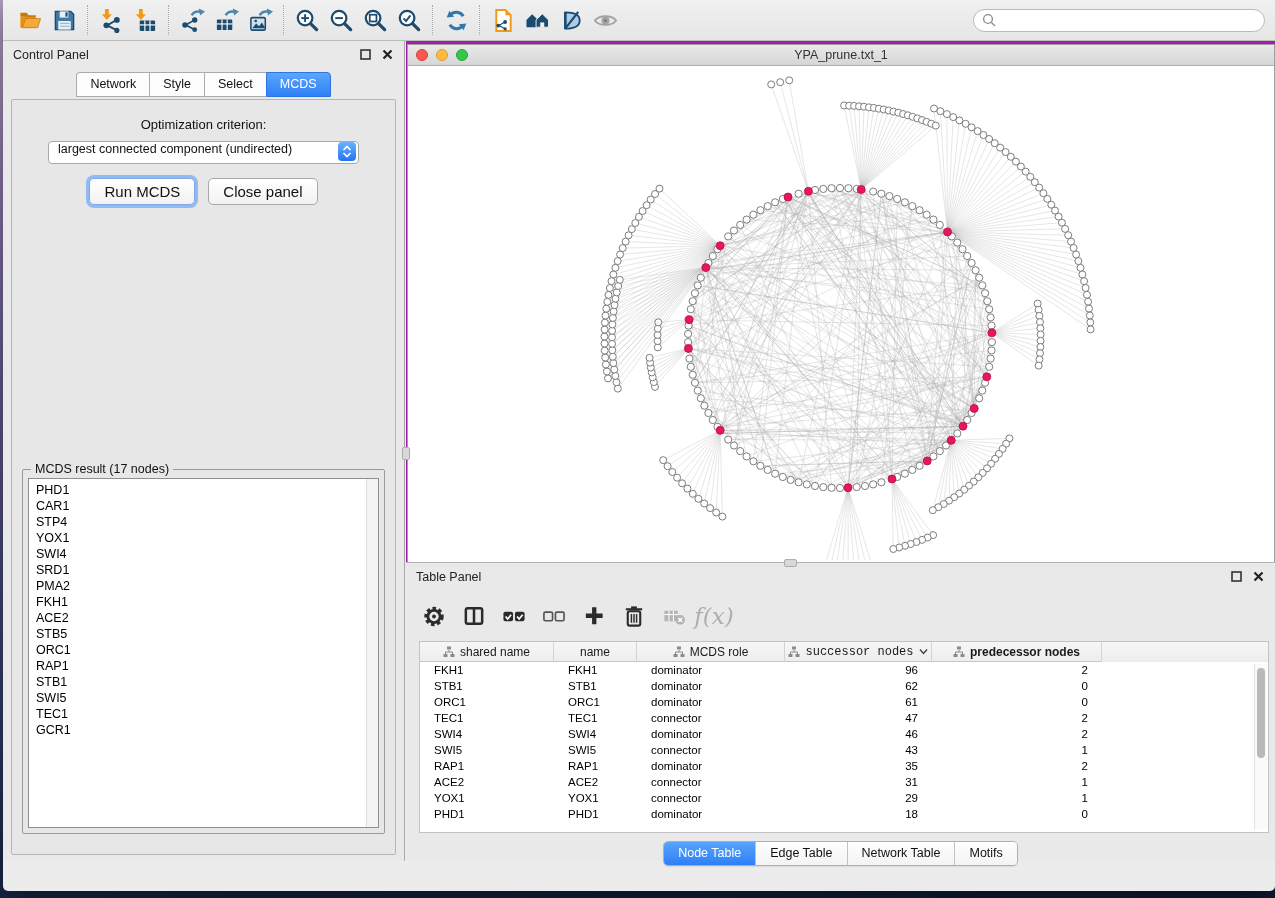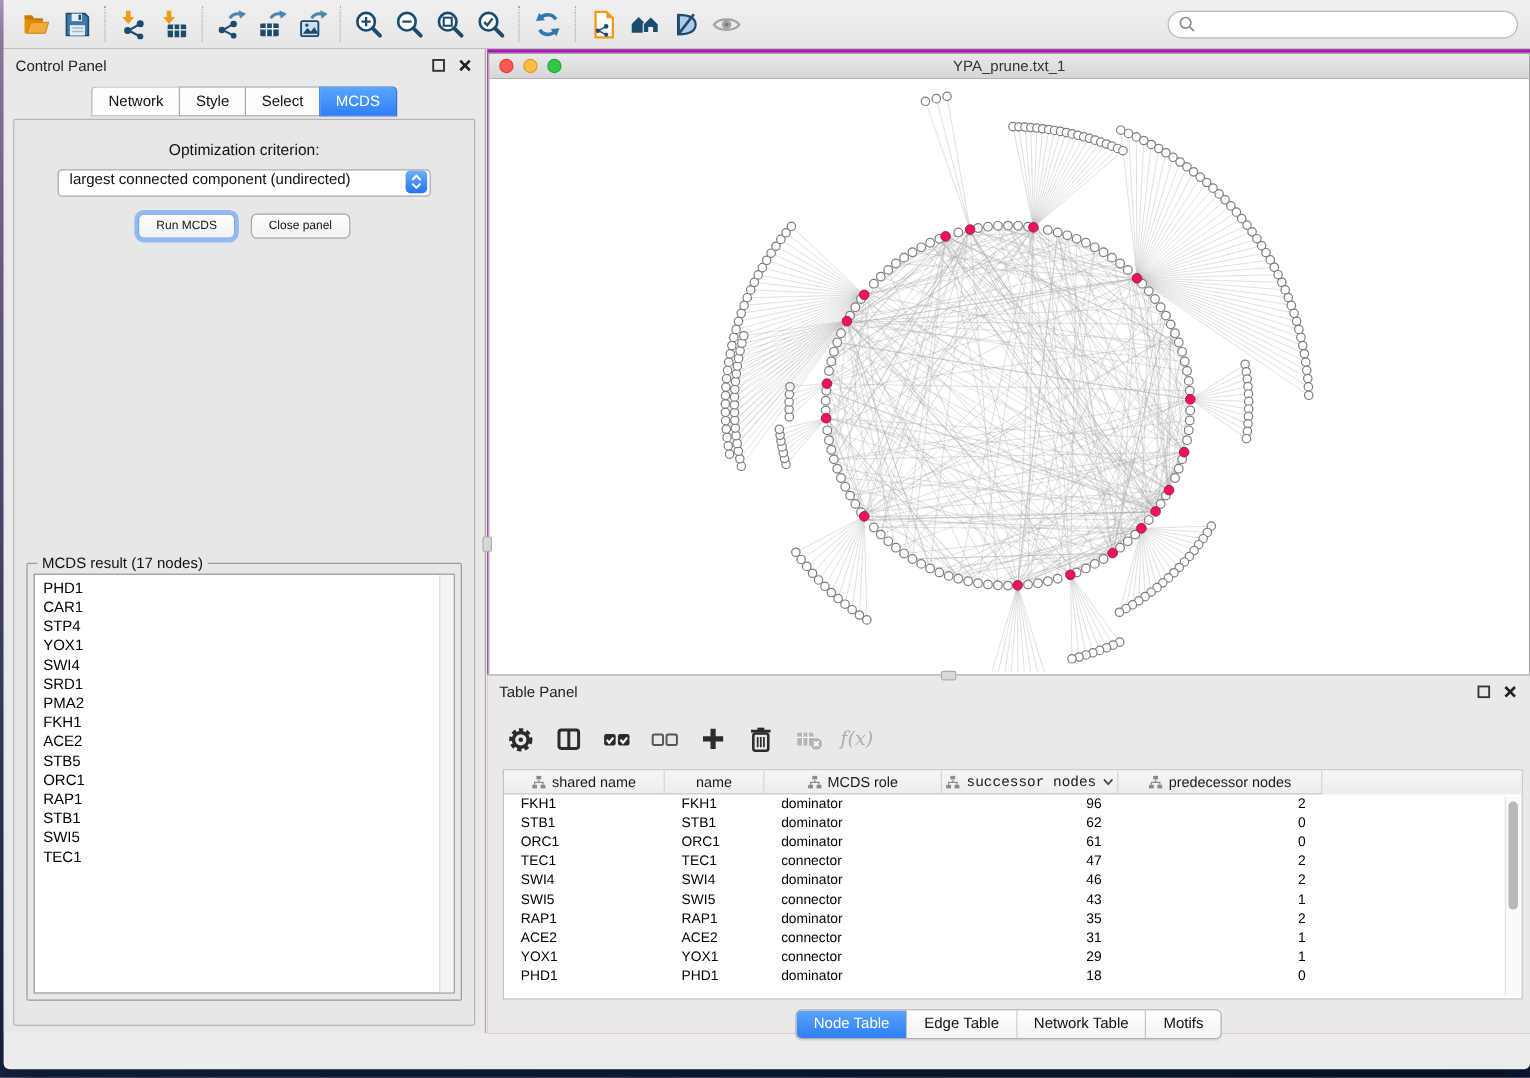--- a/index.html
+++ b/index.html
@@ -51,21 +51,21 @@
   .opt-label { text-align:center; margin-top:17px; font-size:13px; color:#111; }
   .opt-select {
     margin:9px 36px 0; height:23px; background:#fff; border:1px solid #a9a9a9; border-radius:4px;
     display:flex; align-items:flex-start; padding:0 2px 0 9px; font-size:12.5px; color:#111;gap:19px;
   }
   .opt-select .sel-text { flex:1; white-space:nowrap; overflow:hidden; }
   .spinner { width:18px; height:19px; border-radius:4px; background:linear-gradient(#6db1fb,#2374f4); display:flex; flex-direction:column; align-items:center; justify-content:center; gap:1px; }
   .btn-row { display:flex; justify-content:center; gap:13px; margin-top:14px; }
   .mac-btn {
     background:linear-gradient(#ffffff,#f2f2f2); border:1px solid #a8a8a8; border-radius:5px;
-    padding:4px 14px; font-size:10px; color:#111; cursor:default;
+    padding:4px 14px; font-size:15px; color:#111; cursor:default;
   }
   .mac-btn.focused { box-shadow:0 0 0 3px rgba(100,160,245,.65); border-color:#7aa8e8; }
   .group-box {
     position:absolute; left:10px; right:10px; top:369px; bottom:20px;
     border:1px solid #9a9a9a; border-radius:2px;
   }
   .group-title { position:absolute; top:-8px; left:8px; background:#e7e7e7; padding:0 4px; font-size:12.5px; color:#111; }
   .result-list {
     position:absolute; left:5px; right:5px; top:8px; bottom:5px; background:#fff;
     border:1px solid #8f8f8f; overflow:hidden; padding:3px 0 0 7px; font-size:12.5px; line-height:16px; color:#000;
@@ -83,21 +83,21 @@
   .tl.red { background:#fc5753; border:1px solid #df3e3a; }
   .tl.yellow { background:#fdbc40; border:1px solid #de9b2d; }
   .tl.green { background:#33c748; border:1px solid #27a53a; }
   .net-title { position:absolute; left:0; right:0; text-align:center; font-size:12.5px; color:#333; }
   .net-canvas { position:absolute; left:0; right:0; top:21px; bottom:0; background:#fff; overflow:hidden; }
   
   .table-panel { position:absolute; left:0; right:0; top:521px; bottom:0; background:#e9e9e9; border-top:1px solid #b3b3b3; }
   .tp-toolbar { position:absolute; left:13px; right:6px; top:31px; height:43px; display:flex; align-items:center; gap:10px; }
   .tp-btn { width:30px; height:30px; display:flex; align-items:center; justify-content:center; }
   .tp-btn svg { width:24px; height:24px; }
-  .fx-label { font-family:"DejaVu Serif",serif; font-style:italic; font-size:16px; color:#aeaeae; }
+  .fx-label { font-family:"DejaVu Serif",serif; font-style:italic; font-size:23px; color:#aeaeae; }
   .table-wrap { position:absolute; left:13px; right:6px; top:78px; height:192px; background:#fff; border:1px solid #c2c2c2; overflow:hidden; }
   .thead { display:flex; height:20px; background:linear-gradient(#f6f6f6,#ededed); }
   .th {
     display:flex; align-items:center; justify-content:center; gap:5px;
     border-right:1px solid #d4d4d4; border-bottom:1px solid #c8c8c8;
     font-size:12px; color:#1a1a1a; position:relative;
   }
   .trow { display:flex; height:16px; align-items:center; }
   .td { font-size:11.5px; color:#000; padding:0 14px; white-space:nowrap; overflow:hidden; }
   .td.num { text-align:right; }
@@ -344,20 +344,21 @@
               <div>SRD1</div>
               <div>PMA2</div>
               <div>FKH1</div>
               <div>ACE2</div>
               <div>STB5</div>
               <div>ORC1</div>
               <div>RAP1</div>
               <div>STB1</div>
               <div>SWI5</div>
               <div>TEC1</div>
+              <div>GCR1</div>
             </div>
           <div class="result-scroll"></div>
         </div>
       </div>
     </div>
   </div>
 
   <div class="vsplit-handle"></div>
 
   <div class="right-region">
@@ -1289,21 +1290,21 @@
                 <path d="M6 4 v2 M2.5 8 V6 h7 v2" stroke="#8a8a8a" stroke-width="1" fill="none"></path>
                 <rect x="4" y="0.5" width="4" height="3" fill="#8a8a8a"></rect>
                 <rect x="0.5" y="8" width="4" height="3" fill="#8a8a8a"></rect>
                 <rect x="7.5" y="8" width="4" height="3" fill="#8a8a8a"></rect>
               </svg>
               <span>successor nodes</span>
               <svg width="9" height="7" viewBox="0 0 9 7">
                 <path d="M1 1.5 l3.5 4 3.5-4" fill="none" stroke="#444" stroke-width="1.4"></path>
               </svg>
             </div>
-            <div class="th" style="width: 170px;">
+            <div class="th" style="width: 170px; font-weight: bold;">
               <svg width="12" height="12" viewBox="0 0 12 12">
                 <path d="M6 4 v2 M2.5 8 V6 h7 v2" stroke="#8a8a8a" stroke-width="1" fill="none"></path>
                 <rect x="4" y="0.5" width="4" height="3" fill="#8a8a8a"></rect>
                 <rect x="0.5" y="8" width="4" height="3" fill="#8a8a8a"></rect>
                 <rect x="7.5" y="8" width="4" height="3" fill="#8a8a8a"></rect>
               </svg>
               <span>predecessor nodes</span>
             </div>
           </div>
         <div id="tbody">

